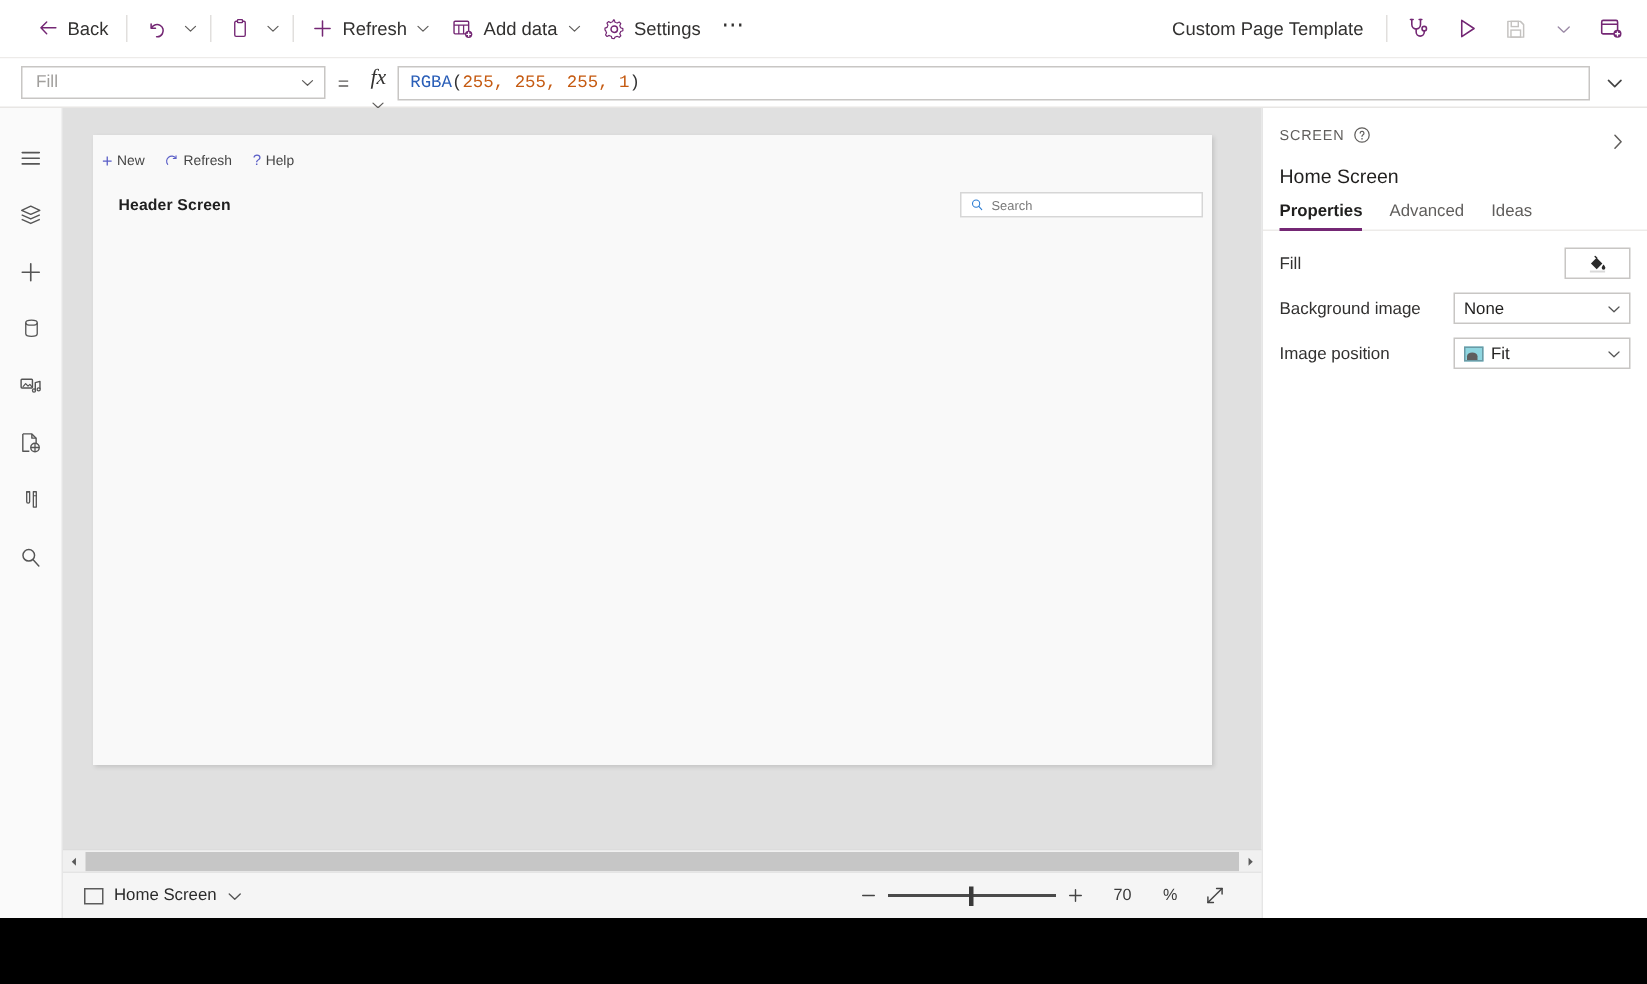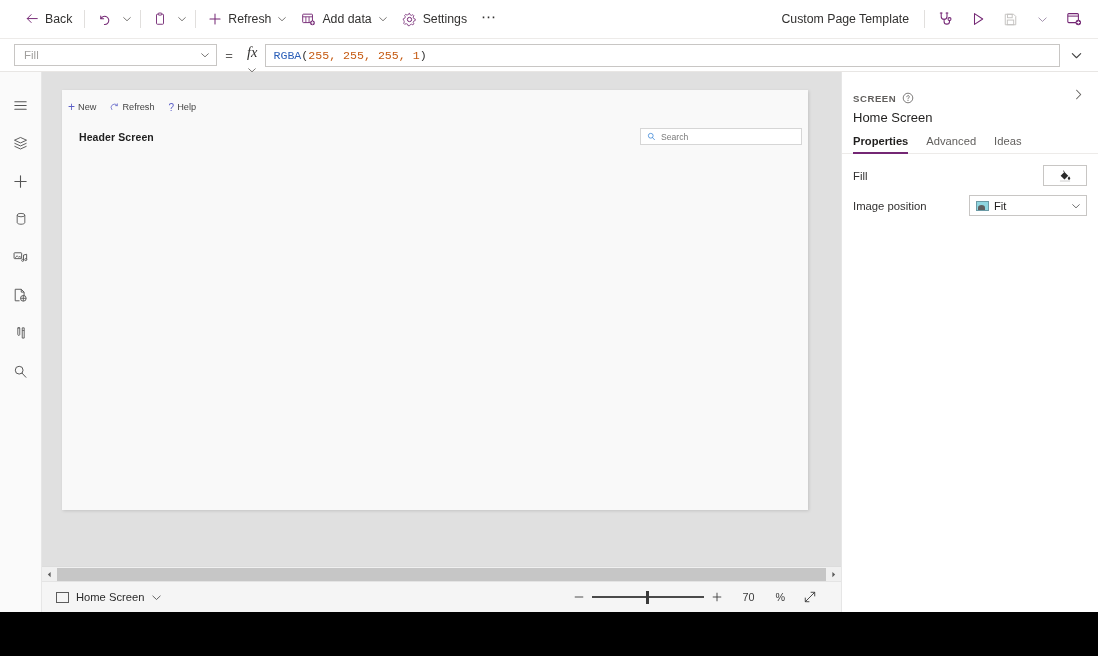--- a/index.html
+++ b/index.html
@@ -167,21 +167,21 @@
 
   
   .rpanel {
     width: 257px; min-width: 257px;
     background: #ffffff;
     border-left: 1px solid #e6e6e6;
     display: flex; flex-direction: column;
     padding: 0;
   }
   .rp-head { padding: 12px 10px 0 11px; }
-  .rp-toprow { display: flex; align-items: flex-end; justify-content: space-between; font-weight: bold; }
+  .rp-toprow { display: flex; align-items: flex-start; justify-content: space-between; }
   .rp-kind { display: flex; align-items: center; gap: 6px; }
   .rp-kind-label { font-size: 9.6px; color: #605e5c; letter-spacing: .55px; }
   .rp-collapse { width: 20px; height: 20px; display: flex; align-items: center; justify-content: center; cursor: pointer; }
   .rp-name { font-size: 13px; color: #201f1e; margin-top: 6px; }
   .rp-tabs {
     display: flex; align-items: flex-start; gap: 0;
     padding: 0 11px; margin-top: 10px;
     border-bottom: 1px solid #edebe9;
   }
   .rp-tab {
@@ -631,20 +631,33 @@
               <svg width="14" height="14" viewBox="0 0 16 16">
                 <path d="M3 7.6l4.3-4.3 4.4 4.4-4.3 4.3z" fill="#2b2b2b"></path>
                 <path d="M6.2 2.3l1.2 1.2" stroke="#2b2b2b" stroke-width="1.1" stroke-linecap="round"></path>
                 <path d="M12.6 8.3c.9 1.2 1.4 2 1.4 2.6a1.4 1.4 0 01-2.8 0c0-.6.5-1.4 1.4-2.6z" fill="#2b2b2b"></path>
                 <rect x="2.2" y="13" width="11.6" height="1.5" fill="#d9d9d9"></rect>
               </svg>
             </span>
           </div>
         </div>
 
+        <div class="rp-row">
+          <span class="rp-label">Background image</span>
+          <div class="rp-dd">
+            <div class="rp-dd-inner">
+              <span>None</span>
+            </div>
+            <span>
+              <svg width="10" height="10" viewBox="0 0 12 12">
+                  <path d="M2 4.4L6 8.2l4-3.8" stroke="#555" stroke-width="1" fill="none" stroke-linecap="round" stroke-linejoin="round"></path>
+                </svg>
+            </span>
+          </div>
+        </div>
 
         <div class="rp-row">
           <span class="rp-label">Image position</span>
           <div class="rp-dd">
             <div class="rp-dd-inner">
               <span class="imgpos-ic"></span>
               <span>Fit</span>
             </div>
             <span>
               <svg width="10" height="10" viewBox="0 0 12 12">

